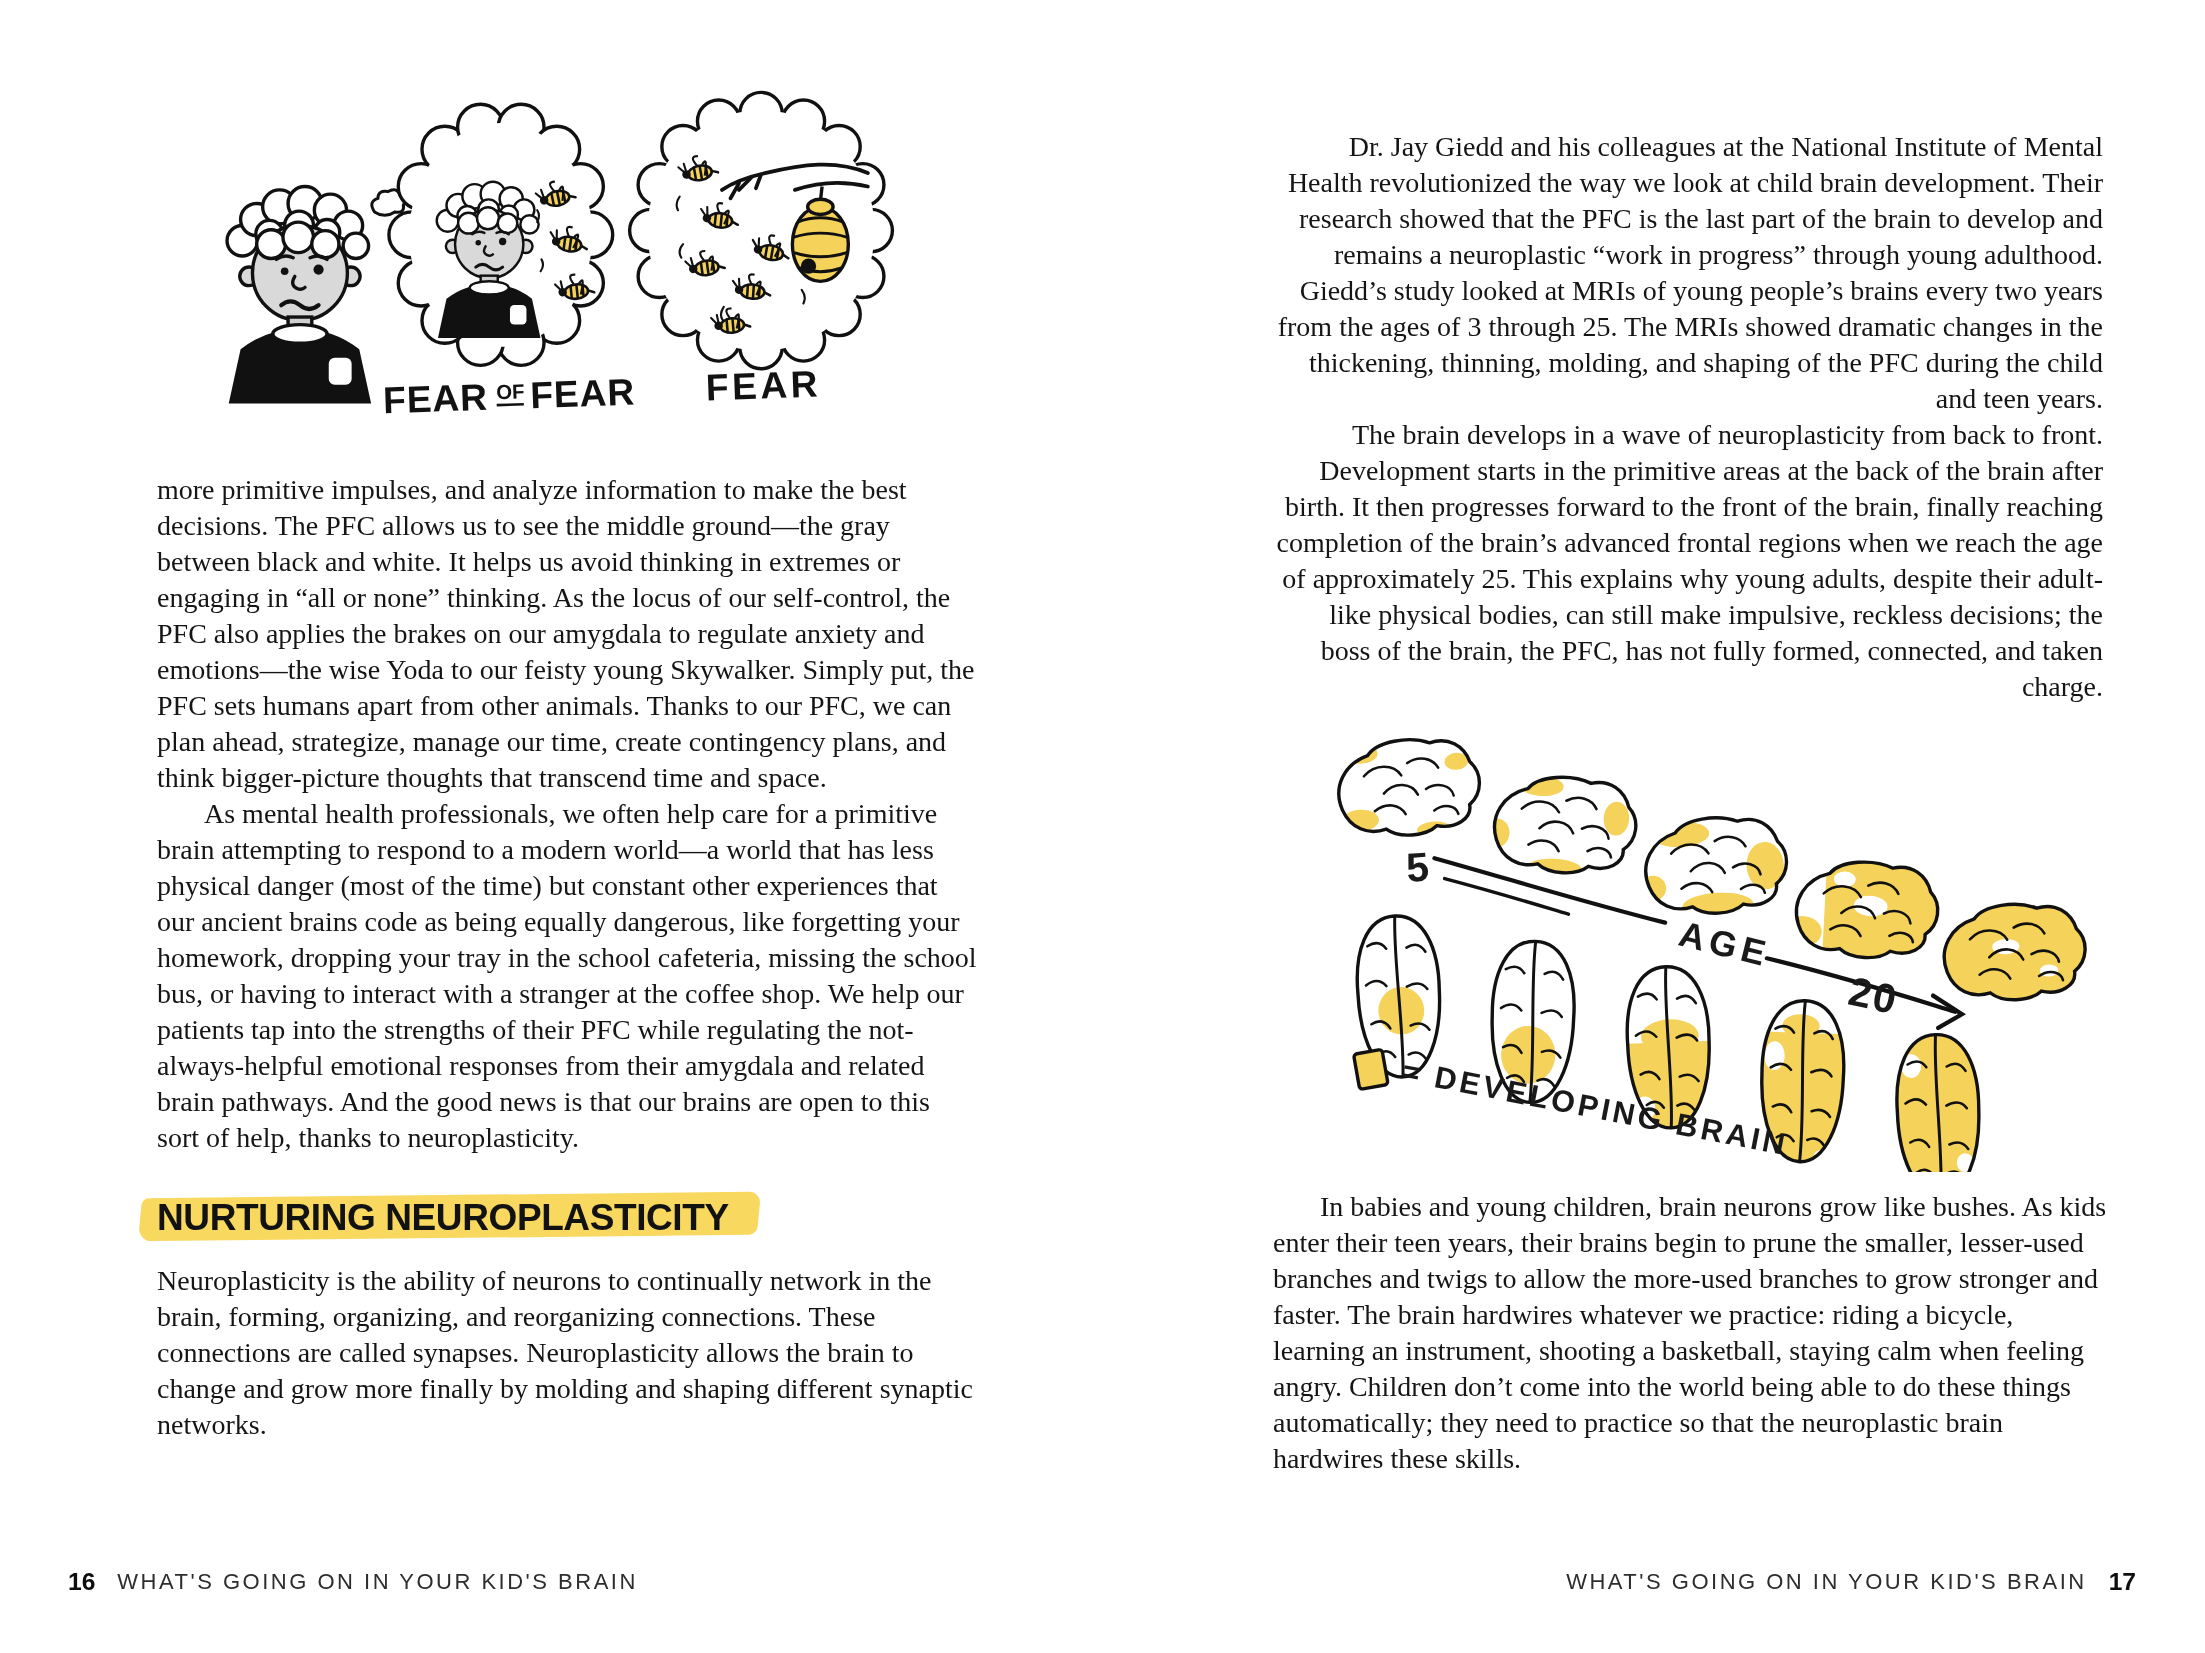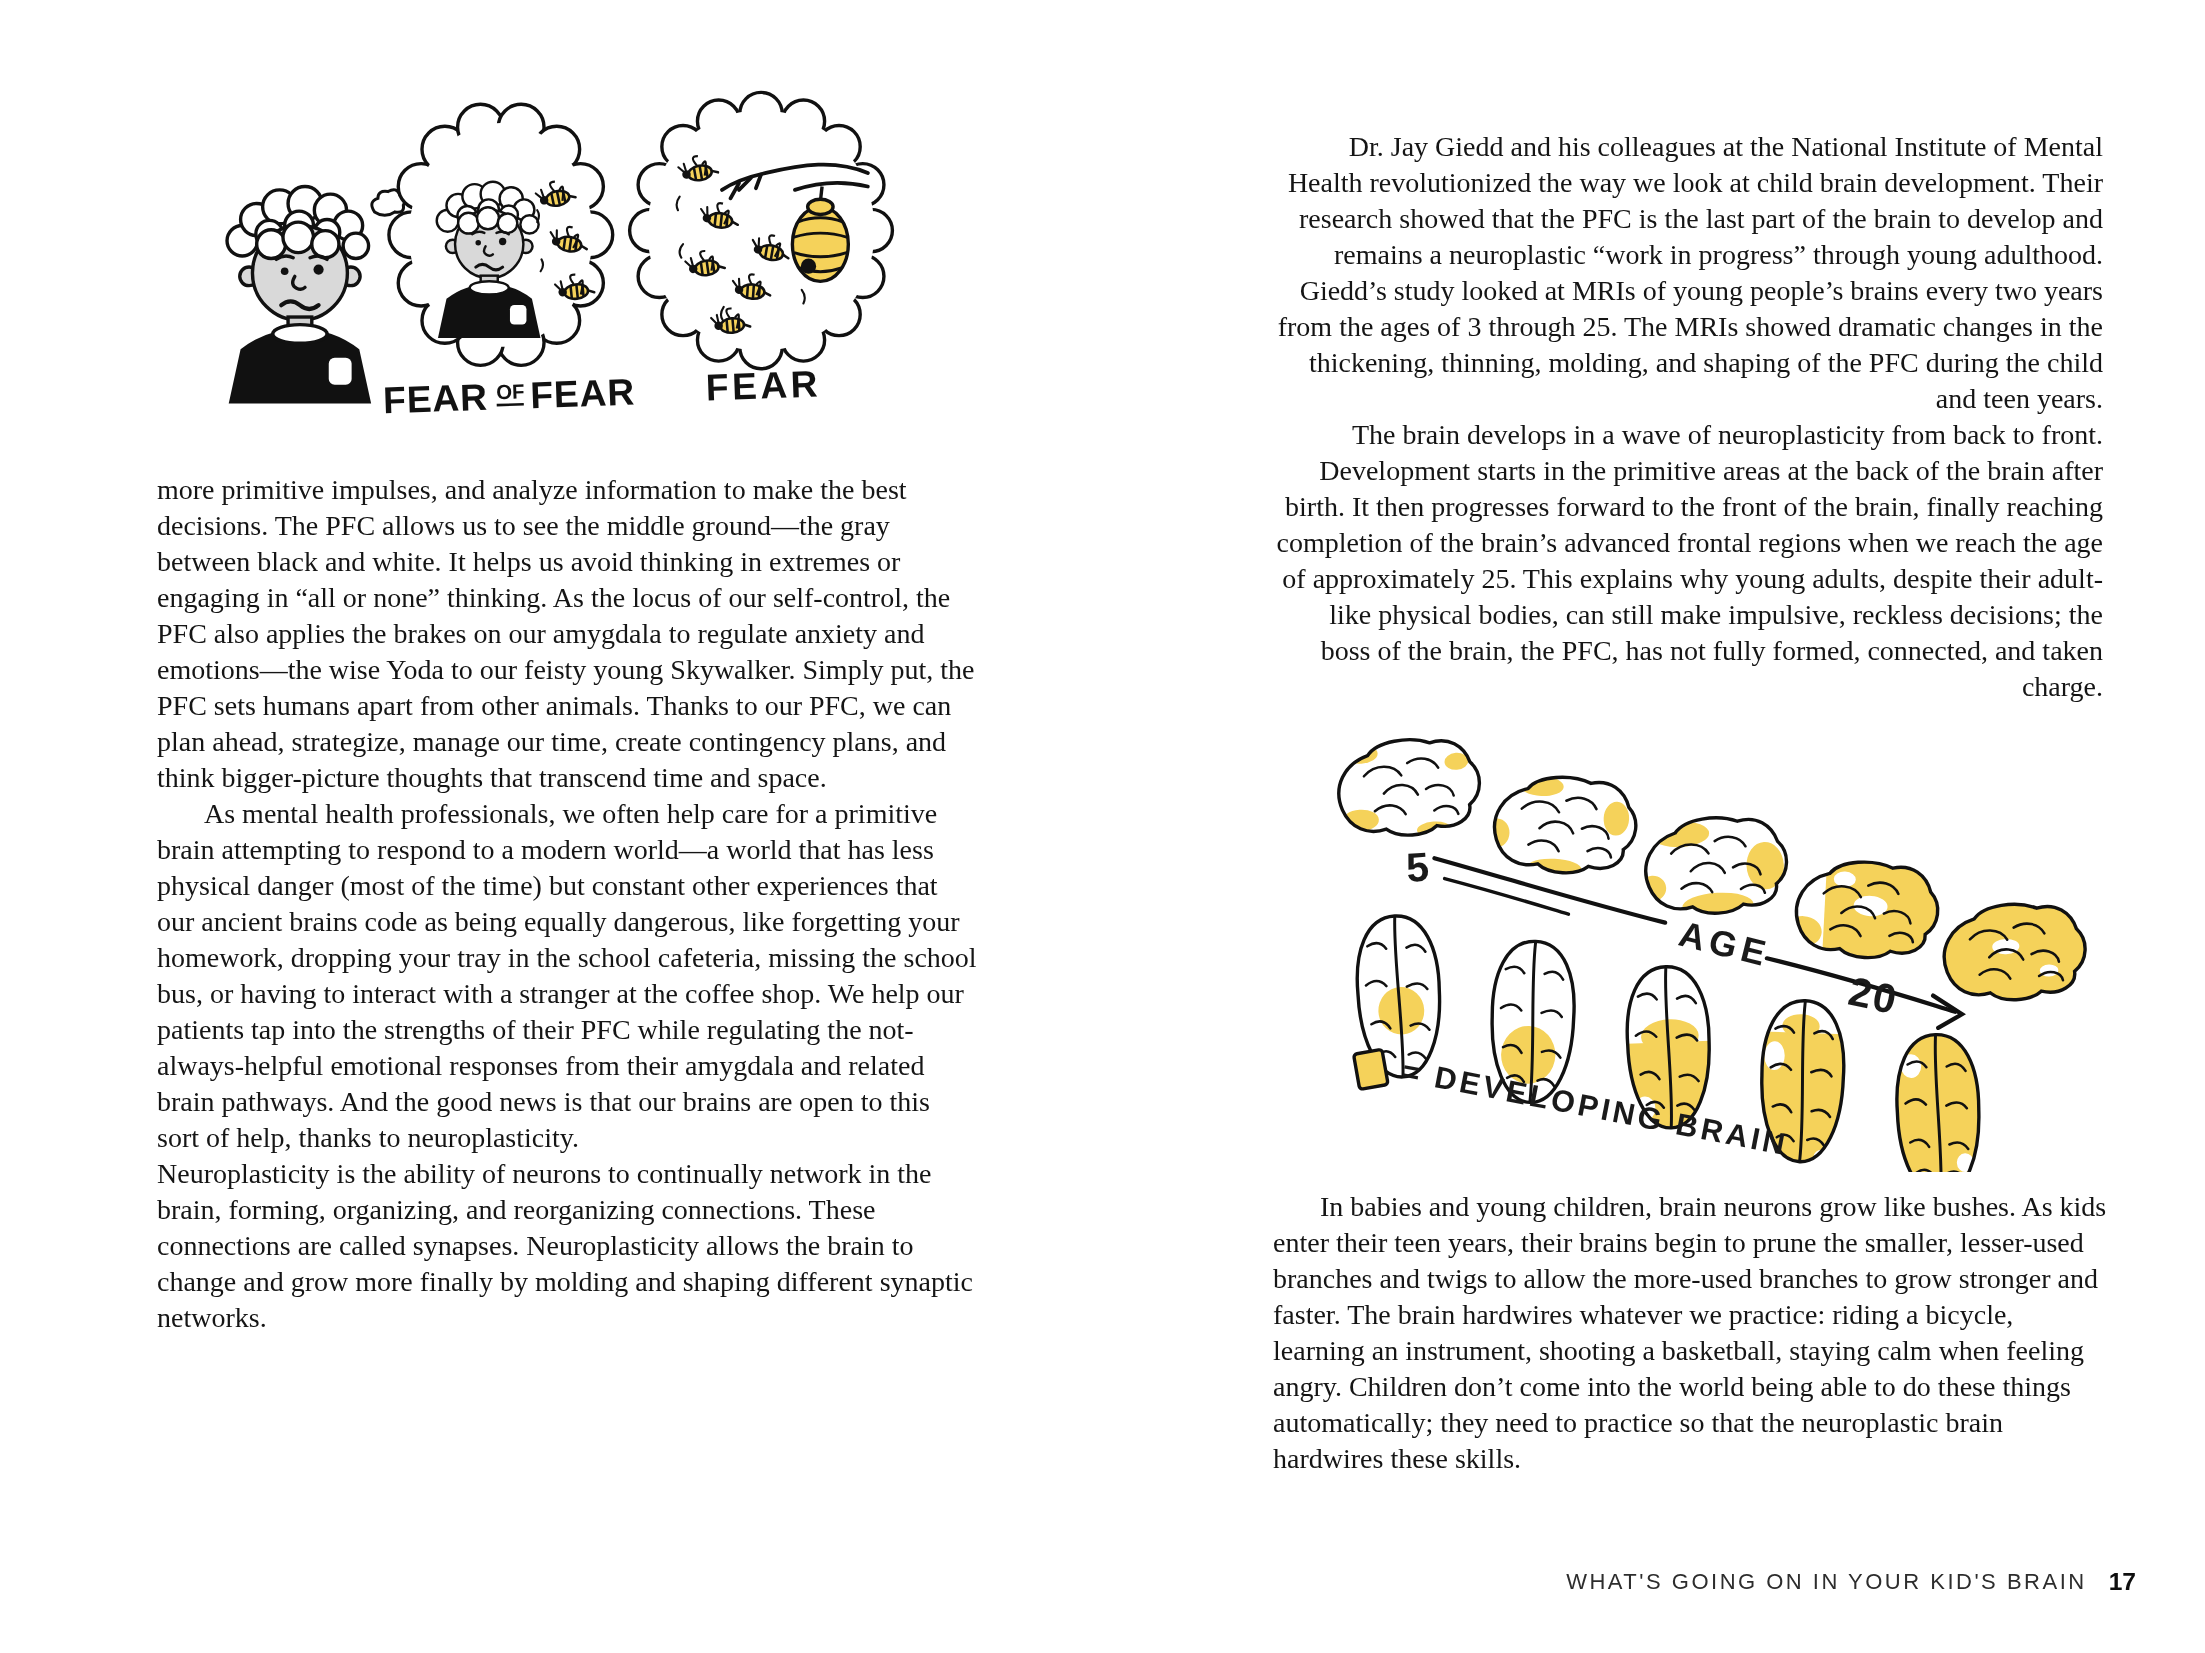--- a/index.html
+++ b/index.html
@@ -187,23 +187,29 @@
       <use href="#bee" transform="translate(664,206) rotate(10)"></use>
       <path d="M556,140 q-6,8 -2,16 M560,196 q-7,8 -2,16 M608,270 q-6,9 -1,16 M700,250 q6,8 2,16" fill="none" stroke="#111" stroke-width="2.5" stroke-linecap="round"></path>
     </g>
 
     <text class="hand" x="655" y="378" font-size="44" text-anchor="middle" letter-spacing="4" transform="rotate(-2 655 368)">FEAR</text>
   </svg>
 
   <div class="bodytext" style="left:157px;top:472px;width:821px;">
     <p>more primitive impulses, and analyze information to make the best decisions. The PFC allows us to see the middle ground—the gray between black and white. It helps us avoid thinking in extremes or engaging in “all or none” thinking. As the locus of our self-control, the PFC also applies the brakes on our amygdala to regulate anxiety and emotions—the wise Yoda to our feisty young Skywalker. Simply put, the PFC sets humans apart from other animals. Thanks to our PFC, we can plan ahead, strategize, manage our time, create contingency plans, and think bigger-picture thoughts that transcend time and space.</p>
     <p class="indent">As mental health professionals, we often help care for a primitive brain attempting to respond to a modern world—a world that has less physical danger (most of the time) but constant other experiences that our ancient brains code as being equally dangerous, like forgetting your homework, dropping your tray in the school cafeteria, missing the school bus, or having to interact with a stranger at the coffee shop. We help our patients tap into the strengths of their PFC while regulating the not-always-helpful emotional responses from their amygdala and related brain pathways. And the good news is that our brains are open to this sort of help, thanks to neuroplasticity.</p>
+    <div class="heading-wrap">
+      <span class="hl">NURTURING NEUROPLASTICITY</span>
+    </div>
     <p>Neuroplasticity is the ability of neurons to continually network in the brain, forming, organizing, and reorganizing connections. These connections are called synapses. Neuroplasticity allows the brain to change and grow more finally by molding and shaping different synaptic networks.</p>
   </div>
 
+  <div class="footer">
+    <span class="pagenum">16</span><span>WHAT'S GOING ON IN YOUR KID'S BRAIN</span>
+  </div>
 </div>
 
 <div class="page" id="page-right">
 
   <div class="bodytext" style="left:170px;top:129px;width:830px;text-align:right;">
     <p class="indent">Dr. Jay Giedd and his colleagues at the National Institute of Mental Health revolutionized the way we look at child brain development. Their research showed that the PFC is the last part of the brain to develop and remains a neuroplastic “work in progress” through young adulthood. Giedd’s study looked at MRIs of young people’s brains every two years from the ages of 3 through 25. The MRIs showed dramatic changes in the thickening, thinning, molding, and shaping of the PFC during the child and teen years.</p>
     <p class="indent">The brain develops in a wave of neuroplasticity from back to front. Development starts in the primitive areas at the back of the brain after birth. It then progresses forward to the front of the brain, finally reaching completion of the brain’s advanced frontal regions when we reach the age of approximately 25. This explains why young adults, despite their adult-like physical bodies, can still make impulsive, reckless decisions; the boss of the brain, the PFC, has not fully formed, connected, and taken charge.</p>
   </div>
 
   <svg class="illu" style="left:204px;top:731px;" width="857" height="441" viewBox="0 0 1010 520">

